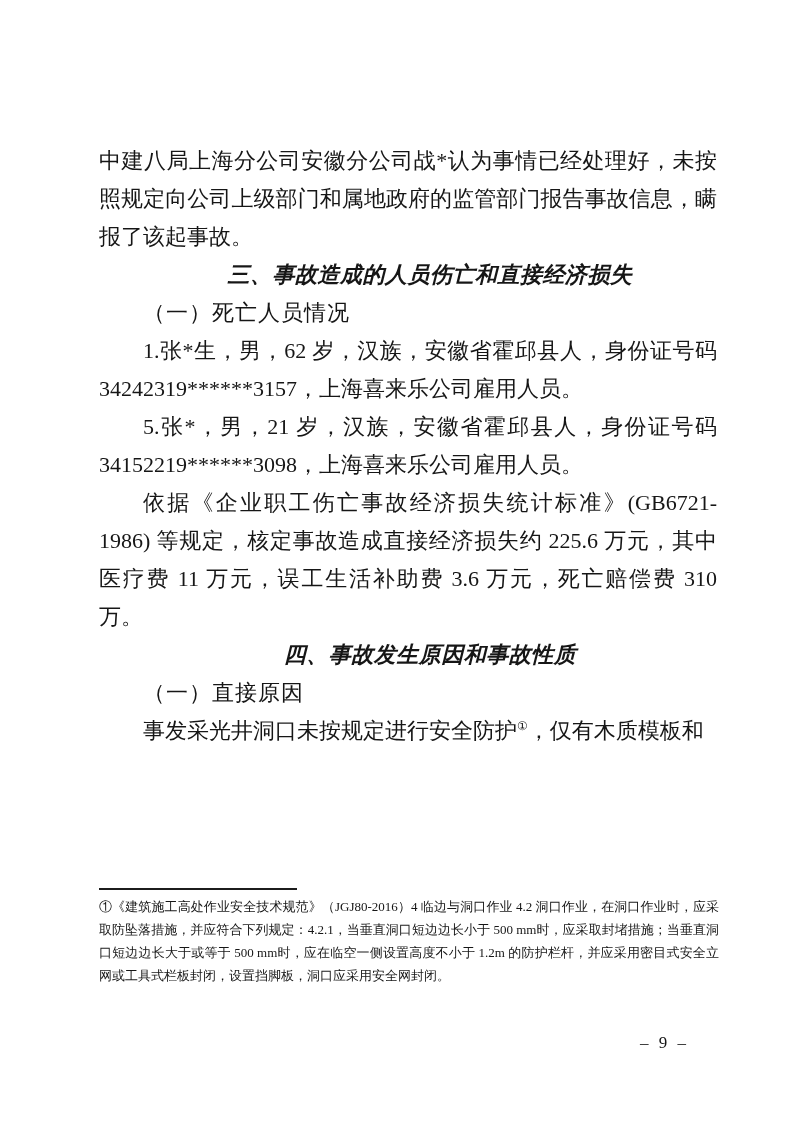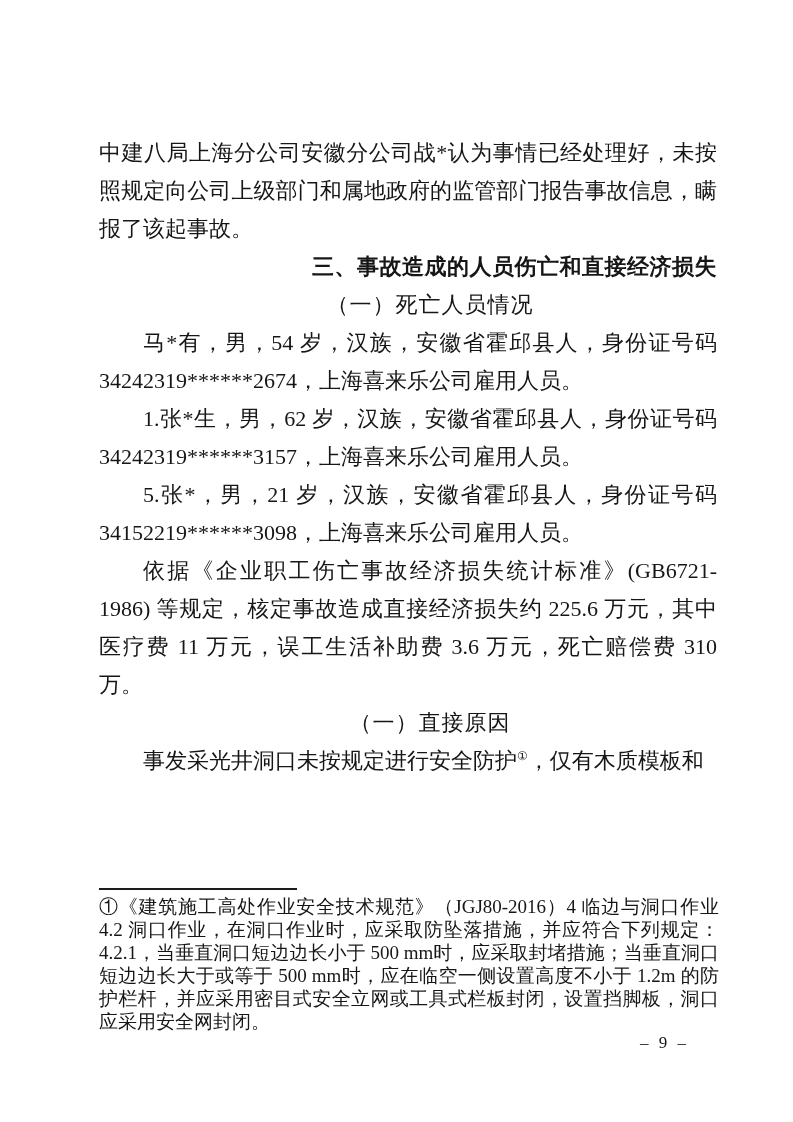--- a/index.html
+++ b/index.html
@@ -10,56 +10,57 @@
     color: #161616;
   }
   .page {
     position: relative;
     width: 793px; height: 1122px;
     background: #ffffff;
     overflow: hidden;
   }
   .content {
     position: absolute;
-    left: 99px; top: 134px;
+    left: 99px; top: 142px;
     width: 618px;
     font-size: 22px;
     line-height: 38px;
     text-align: justify;
   }
   .content p { margin: 0; }
   .para.indent { text-indent: 2em; }
   .heading1 {
     font-family: "Liberation Sans", sans-serif;
     font-weight: bold;
     text-indent: 2em;
-    text-align: right;
+    text-align: center;
     letter-spacing: 0.5px;
+    font-style: italic;
   }
   .heading2 {
     text-indent: 2em;
-    text-align: center;
+    text-align: left;
     letter-spacing: 1px;
   }
   sup.fn-ref {
     font-size: 12px;
     line-height: 0;
     vertical-align: super;
   }
   .footnote-sep {
     position: absolute;
     left: 99px; top: 888px;
     width: 198px; height: 0;
     border-top: 2px solid #1c1c1c;
   }
   .footnote {
     position: absolute;
     left: 99px; top: 895px;
     width: 620px;
-    font-size: 19px;
+    font-size: 13px;
     line-height: 23px;
     text-align: justify;
   }
   .page-number {
     position: absolute;
     left: 640px; top: 1033px;
     font-size: 17px;
     letter-spacing: 3px;
     white-space: pre;
   }
@@ -69,30 +70,30 @@
 
 <div class="page">
 
   <div class="content">
     <p class="para">中建八局上海分公司安徽分公司战*认为事情已经处理好，未按照规定向公司上级部门和属地政府的监管部门报告事故信息，瞒报了该起事故。</p>
 
     <p class="heading1">三、事故造成的人员伤亡和直接经济损失</p>
 
     <p class="heading2">（一）死亡人员情况</p>
 
-    <p class="para indent">马*有，男，54 岁，汉族，安徽省霍邱县人，身份证号码 34242319******2674，上海喜来乐公司雇用人员。</p>
 
 
     <p class="para indent">1.张*生，男，62 岁，汉族，安徽省霍邱县人，身份证号码 34242319******3157，上海喜来乐公司雇用人员。</p>
 
     <p class="para indent">5.张*，男，21 岁，汉族，安徽省霍邱县人，身份证号码 34152219******3098，上海喜来乐公司雇用人员。</p>
 
 
     <p class="para indent">依据《企业职工伤亡事故经济损失统计标准》(GB6721-1986) 等规定，核定事故造成直接经济损失约 225.6 万元，其中医疗费 11 万元，误工生活补助费 3.6 万元，死亡赔偿费 310 万。</p>
 
+    <p class="heading1">四、事故发生原因和事故性质</p>
 
     <p class="heading2">（一）直接原因</p>
 
     <p class="para indent">
       <span>事发采光井洞口未按规定进行安全防护</span><sup class="fn-ref">①</sup><span>，仅有木质模板和</span>
     </p>
   </div>
 
   <div class="footnote-sep"></div>
 

